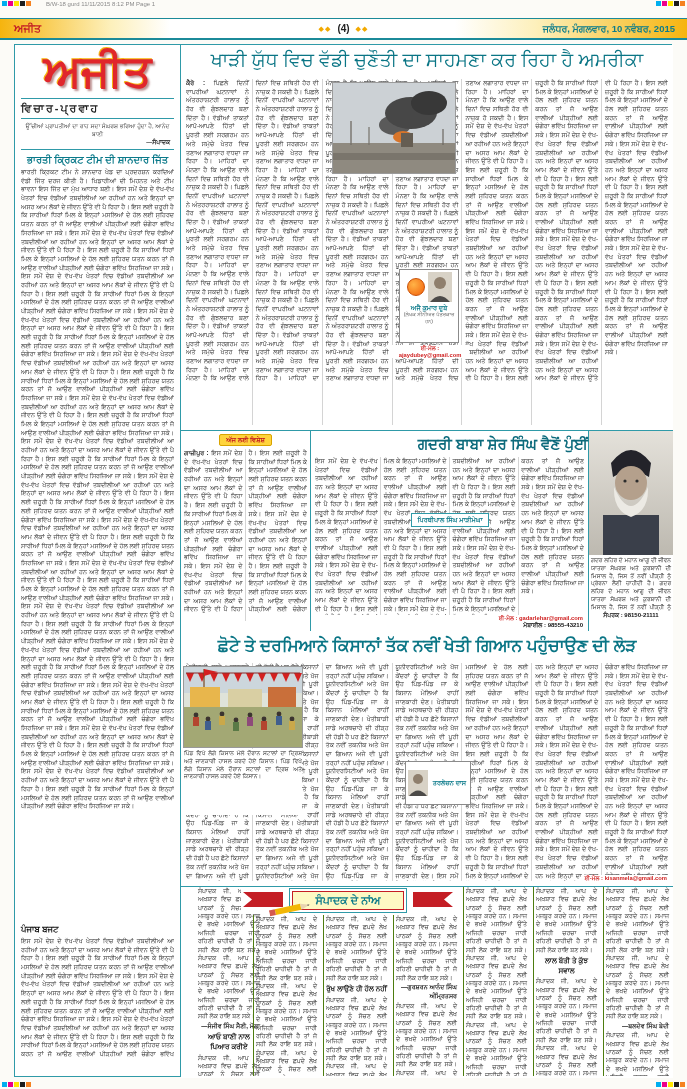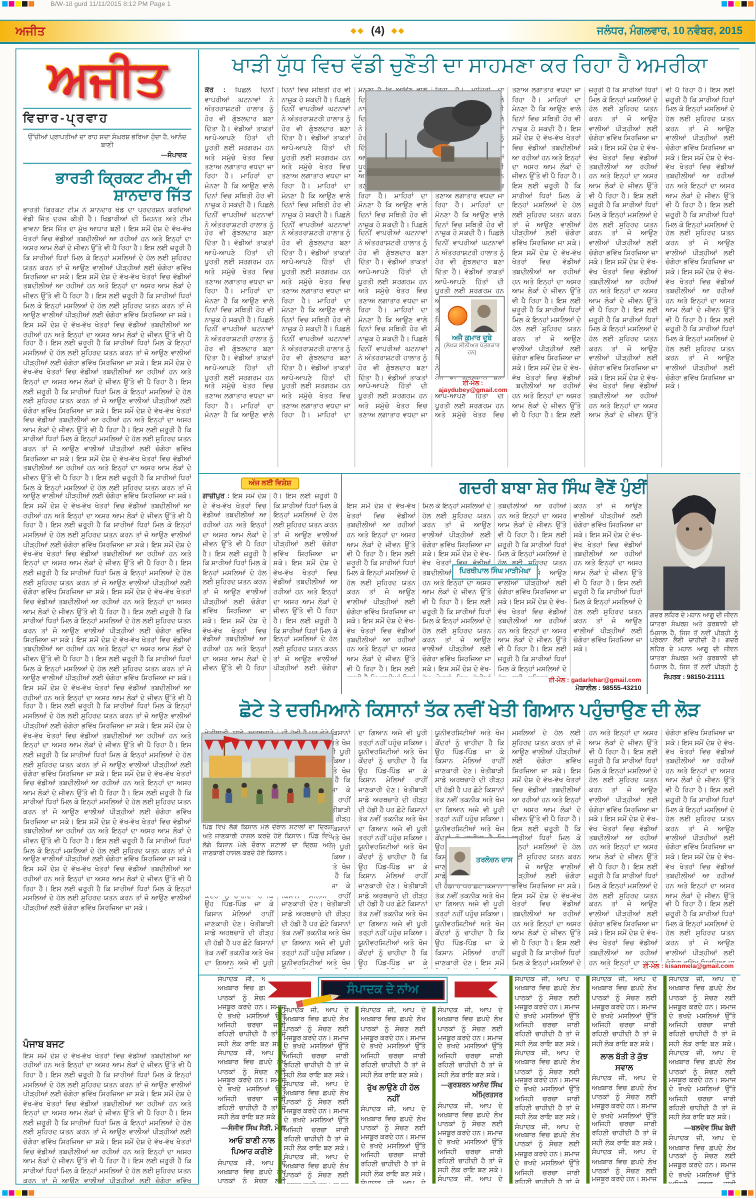--- a/index.html
+++ b/index.html
@@ -24,21 +24,21 @@
 
 .frame{position:absolute;left:14px;top:44px;width:658px;height:1033px;border:1px solid #2f9aa8;background:#fff}
 
 
 .leftcol{position:absolute;left:0;top:0;width:166px;height:100%;border-right:1px solid #2f9aa8;padding:4px 6px;overflow:hidden;background:#fff}
 .logo{font-family:"Liberation Serif","DejaVu Serif",serif;font-size:44px;font-weight:bold;color:#e0262c;text-align:center;line-height:1.04;text-shadow:-1px -1px 0 #f6b40e,2px 2px 2px rgba(110,15,15,.45)}
 .tealrule{border:none;border-top:1px solid #2f9aa8;margin:3px 0}
 .mast-section{text-align:left;font-weight:bold;font-size:11px;color:#222;letter-spacing:2px}
 .tagline{font-size:6px;color:#333;text-align:center;line-height:1.4;margin-top:1px}
 .tagline-by{font-size:6px;color:#111;text-align:right;font-weight:bold;padding-right:4px}
-.ed-head{color:#0b7a8a;font-weight:bold;font-size:14px;text-align:right;margin:4px 0 3px;line-height:1.15}
+.ed-head{color:#0b7a8a;font-weight:bold;font-size:10px;text-align:center;margin:4px 0 3px;line-height:1.15}
 .smalltext{font-size:6.3px;line-height:1.38;text-align:justify;color:#1d1d1d}
 .ed-body1{height:752px;overflow:hidden}
 .ed-sub{font-size:8.5px;font-weight:bold;margin:4px 0 2px;color:#111}
 .ed-body2{height:120px;overflow:hidden}
 
 
 .leadstory{position:absolute;left:166px;top:0;width:492px;height:386px;border-bottom:1px solid #2f9aa8;background:#fff}
 .ls-head{color:#0a7585;font-weight:normal;font-size:19px;text-align:center;padding-top:5px;line-height:1.1}
 .ls-body{position:absolute;left:5px;right:5px;top:34px;bottom:5px;column-count:7;column-gap:7px;column-rule:1px solid #d4d4d4;overflow:hidden}
 .dl{font-weight:bold}
@@ -76,29 +76,29 @@
 .fm-body{position:absolute;left:5px;right:5px;top:32px;bottom:5px;column-count:7;column-gap:7px;column-rule:1px solid #d4d4d4;overflow:hidden}
 .fm-photo{position:absolute;left:3px;top:36px;width:118px;height:80px;outline:1px solid #999;z-index:3;background:#dfe3da}
 .fm-caption{position:absolute;left:3px;top:118px;width:118px;height:66px;background:#fff;font-size:5.8px;line-height:1.35;text-align:justify;overflow:hidden;padding:1px 0;z-index:3}
 .fm-inset{position:absolute;left:224px;top:130px;width:66px;height:44px;background:#fff;border:1px solid #8b8b8b;display:flex;align-items:center;gap:3px;padding:2px;z-index:3}
 .fm-inset .name{color:#0b7a8a;font-weight:bold;font-size:6.5px;text-align:center;flex:1;line-height:1.2}
 .fm-contact{position:absolute;right:6px;bottom:4px;background:#fff;padding-left:3px;z-index:3}
 
 
 .letters{position:absolute;left:166px;top:842px;width:492px;height:191px;background:#fff}
 .lt-col{position:absolute;top:0;bottom:2px;width:66px;font-size:6.2px;line-height:1.35;text-align:justify;overflow:hidden;padding:0 2px}
-.lt-col.bdr{border-left:3px solid #4d7c0f}
+.lt-col.bdr{border-left:1px solid #4d7c0f}
 .lt-col.b2{top:28px}
 .lt-sig{font-weight:bold;text-align:right;font-size:6.3px;margin:1px 0}
 .lt-head{font-weight:bold;text-align:center;font-size:7.2px;margin:2px 0;color:#111}
 .banner{position:absolute;left:60px;top:0;width:214px;height:26px;background:#fff;z-index:5;display:flex;align-items:center;justify-content:center}
 .banner .tail{position:absolute;top:5px;width:40px;height:15px;background:#c41e25}
 .banner .tail.l{left:2px;clip-path:polygon(0 0,100% 0,100% 100%,0 100%,9px 50%)}
 .banner .tail.r{right:2px;clip-path:polygon(0 0,100% 0,calc(100% - 9px) 50%,100% 100%,0 100%)}
-.banner .label{position:relative;background:#0f172a;border:1px solid #c41e25;box-shadow:0 0 0 2px #fff,0 0 0 3px #2f9aa8;padding:2px 22px;color:#0b7a8a;font-weight:bold;font-size:11px;white-space:nowrap;z-index:2}
+.banner .label{position:relative;background:#fef9c3;border:1px solid #c41e25;box-shadow:0 0 0 2px #fff,0 0 0 3px #2f9aa8;padding:2px 22px;color:#0b7a8a;font-weight:bold;font-size:11px;white-space:nowrap;z-index:2}
 .pencil{position:absolute;left:88px;top:17px;z-index:6;transform:rotate(-12deg)}
 </style>
 </head>
 <body>
 
 <div class="page">
 
   <div class="reg tl">
       <i class="c-c"></i>
       <i class="c-m"></i>

